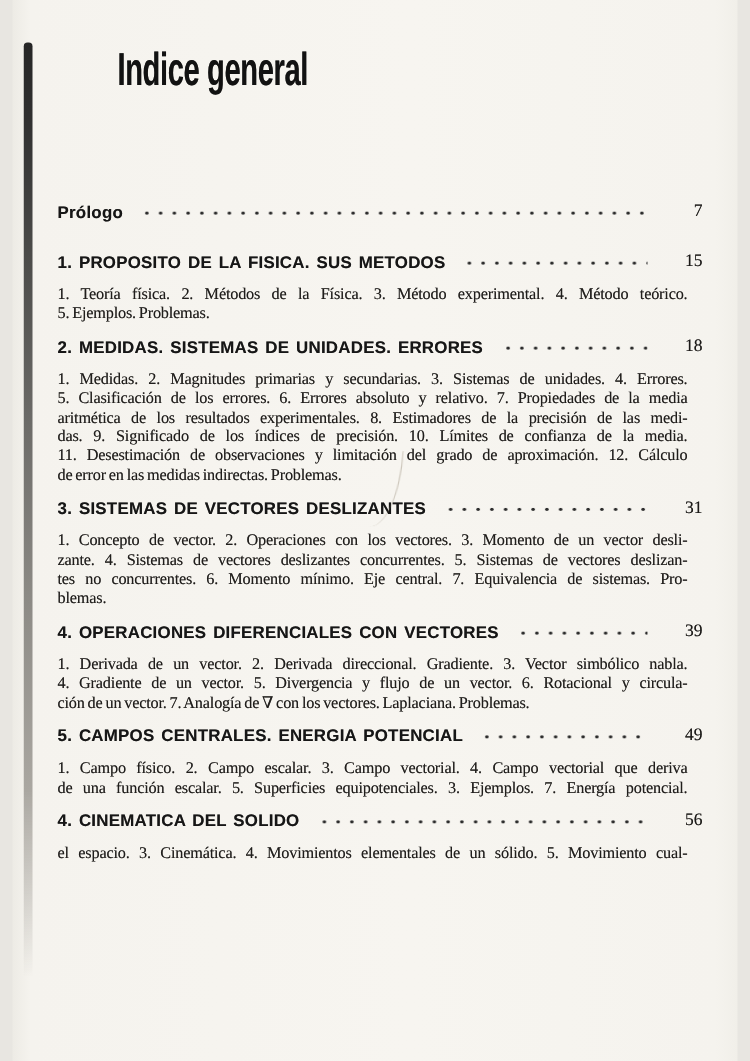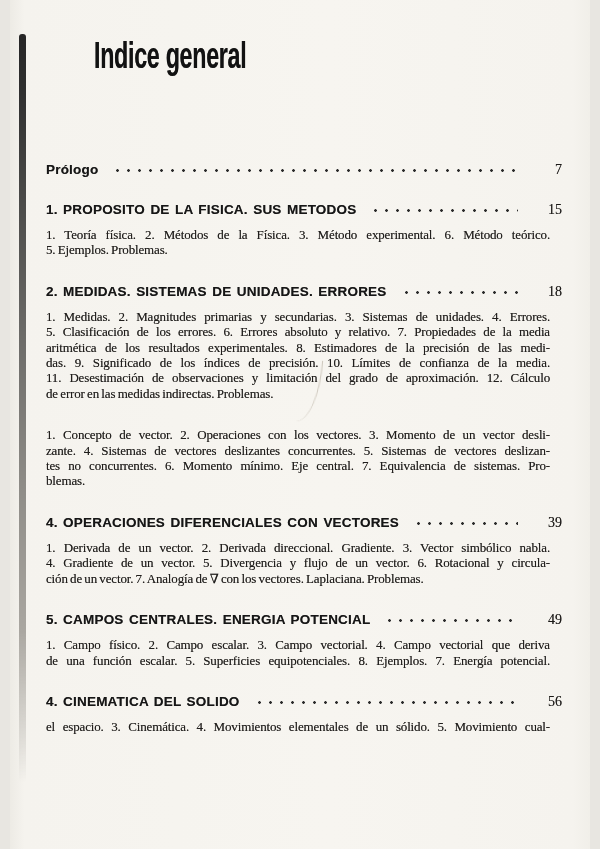--- a/index.html
+++ b/index.html
@@ -57,21 +57,21 @@
     background-position:0 bottom;
     background-repeat:repeat-x;
   }
   .pagenum{
     flex:0 0 34px;text-align:right;
     font-family:"Liberation Serif","DejaVu Serif",serif;
     font-weight:normal;font-size:14px;letter-spacing:0;word-spacing:0;
     color:#1c1a18;
   }
   
-  section{margin-top:26px;}
+  section{margin-top:12px;}
   section.first{margin-top:24px;}
   .para{margin:9px 12px 0 0;}
   .line{
     margin:0;
     font-size:13px;line-height:15.4px;
     letter-spacing:-.15px;word-spacing:-.8px;
     text-align:justify;text-align-last:justify;
     text-justify:inter-word;
     color:#201e1c;
     text-shadow:0 0 .45px rgba(20,18,16,.55);
@@ -94,21 +94,21 @@
     <span class="pagenum">7</span>
   </div>
 
   <section class="first">
     <div class="toc-row">
       <span>1. PROPOSITO DE LA FISICA. SUS METODOS</span>
       <span class="dots"></span>
       <span class="pagenum">15</span>
     </div>
     <div class="para">
-      <p class="line">1. Teoría física. 2. Métodos de la Física. 3. Método experimental. 6. Método teórico.</p>
+      <p class="line">1. Teoría física. 2. Métodos de la Física. 3. Método experimental. 4. Método teórico.</p>
       <p class="line end">5. Ejemplos. Problemas.</p>
     </div>
   </section>
 
   <section>
     <div class="toc-row">
       <span>2. MEDIDAS. SISTEMAS DE UNIDADES. ERRORES</span>
       <span class="dots"></span>
       <span class="pagenum">18</span>
     </div>
@@ -116,20 +116,25 @@
       <p class="line">1. Medidas. 2. Magnitudes primarias y secundarias. 3. Sistemas de unidades. 4. Errores.</p>
       <p class="line">5. Clasificación de los errores. 6. Errores absoluto y relativo. 7. Propiedades de la media</p>
       <p class="line">aritmética de los resultados experimentales. 8. Estimadores de la precisión de las medi-</p>
       <p class="line">das. 9. Significado de los índices de precisión. 10. Límites de confianza de la media.</p>
       <p class="line">11. Desestimación de observaciones y limitación del grado de aproximación. 12. Cálculo</p>
       <p class="line end">de error en las medidas indirectas. Problemas.</p>
     </div>
   </section>
 
   <section>
+    <div class="toc-row">
+      <span>3. SISTEMAS DE VECTORES DESLIZANTES</span>
+      <span class="dots"></span>
+      <span class="pagenum">31</span>
+    </div>
     <div class="para">
       <p class="line">1. Concepto de vector. 2. Operaciones con los vectores. 3. Momento de un vector desli-</p>
       <p class="line">zante. 4. Sistemas de vectores deslizantes concurrentes. 5. Sistemas de vectores deslizan-</p>
       <p class="line">tes no concurrentes. 6. Momento mínimo. Eje central. 7. Equivalencia de sistemas. Pro-</p>
       <p class="line end">blemas.</p>
     </div>
   </section>
 
   <section>
     <div class="toc-row">
@@ -145,21 +150,21 @@
   </section>
 
   <section>
     <div class="toc-row">
       <span>5. CAMPOS CENTRALES. ENERGIA POTENCIAL</span>
       <span class="dots"></span>
       <span class="pagenum">49</span>
     </div>
     <div class="para">
       <p class="line">1. Campo físico. 2. Campo escalar. 3. Campo vectorial. 4. Campo vectorial que deriva</p>
-      <p class="line">de una función escalar. 5. Superficies equipotenciales. 8. Ejemplos. 7. Energía potencial.</p>
+      <p class="line">de una función escalar. 5. Superficies equipotenciales. 3. Ejemplos. 7. Energía potencial.</p>
     </div>
   </section>
 
   <section>
     <div class="toc-row">
       <span>4. CINEMATICA DEL SOLIDO</span>
       <span class="dots"></span>
       <span class="pagenum">56</span>
     </div>
     <div class="para">

